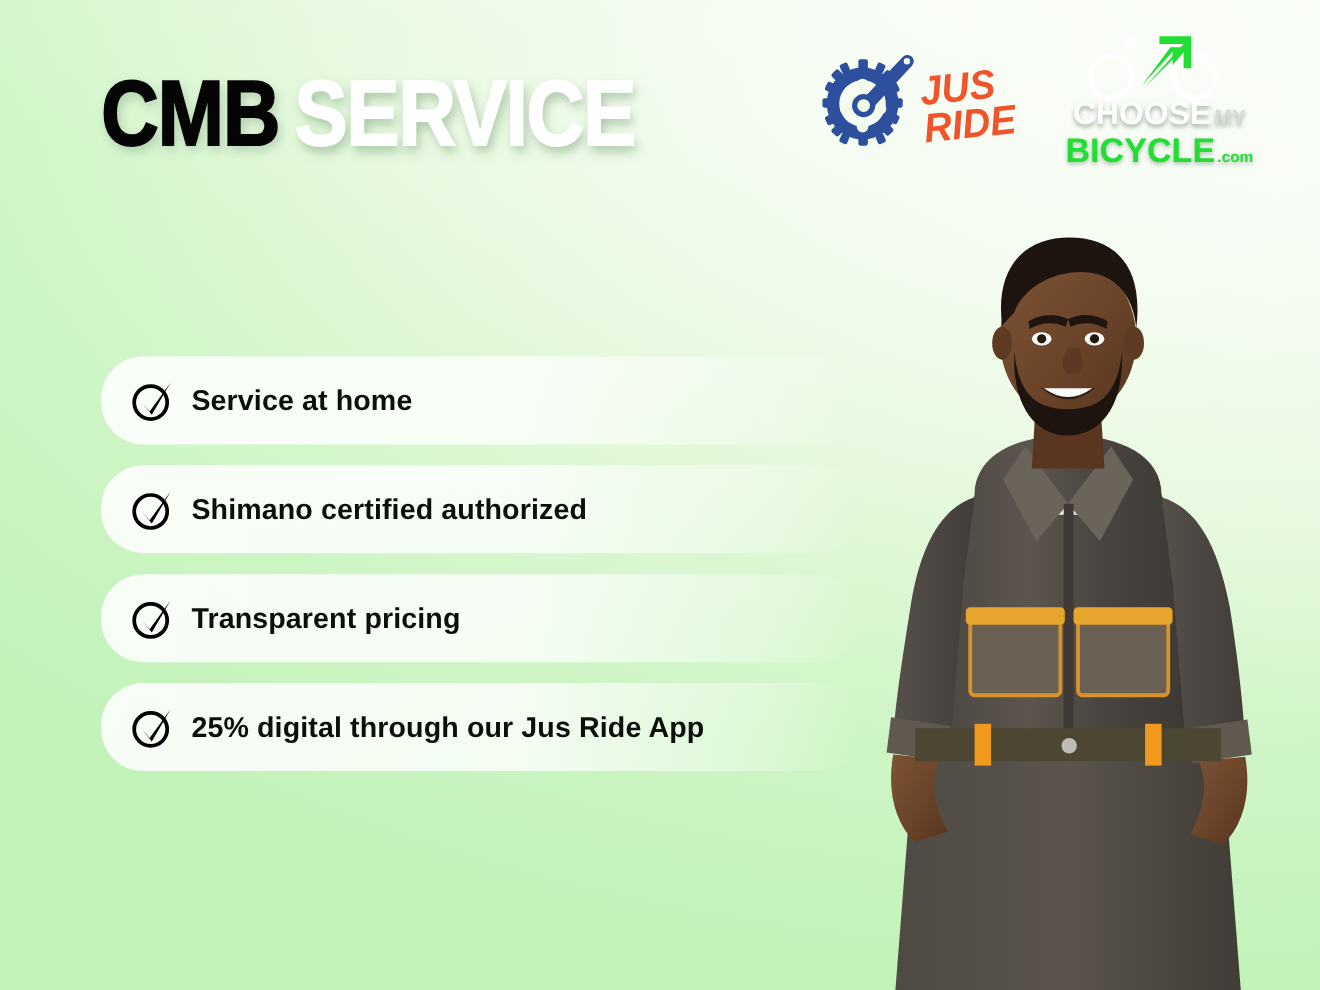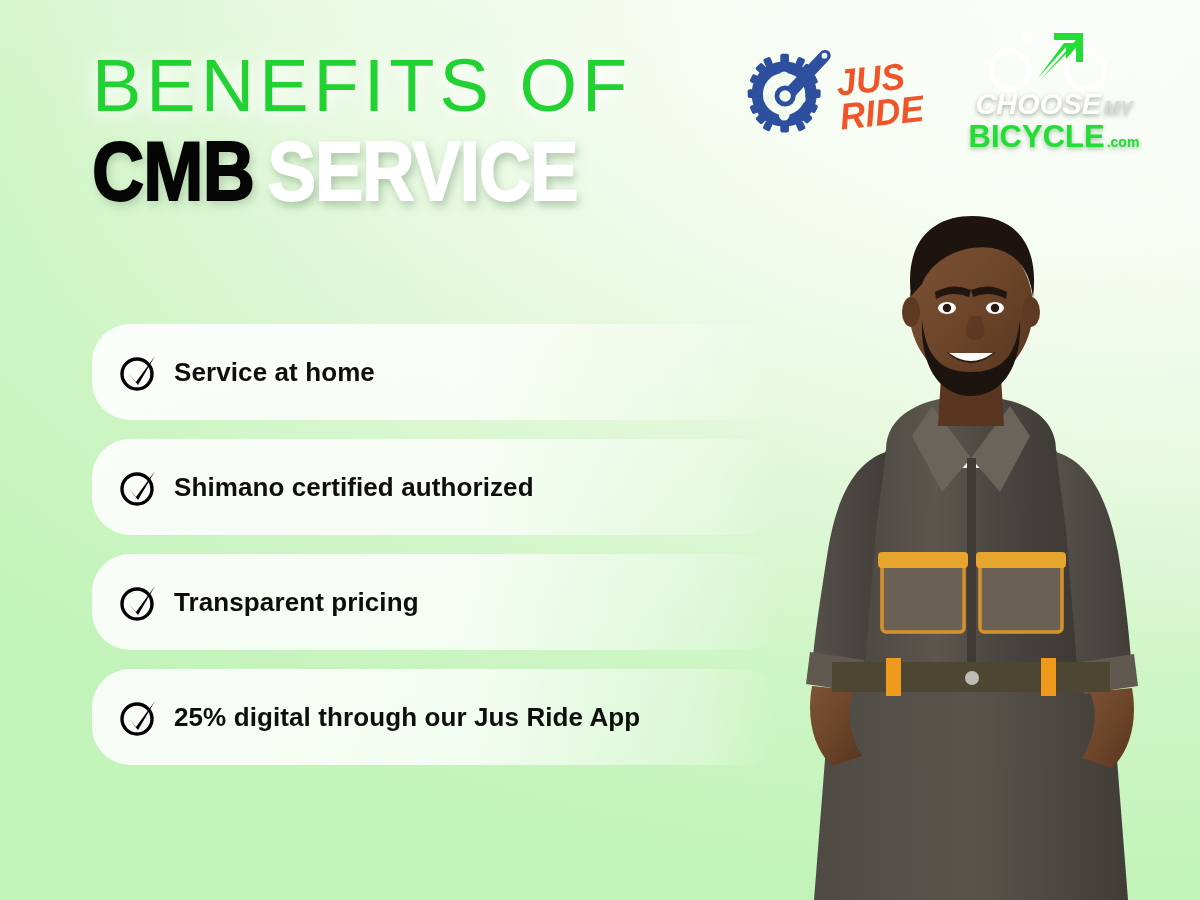--- a/index.html
+++ b/index.html
@@ -42,51 +42,50 @@
   .jr-ring{width:96px;height:100px;flex:0 0 96px;}
   .jr-word{margin-left:2px;transform:rotate(-6deg);line-height:.92;}
   .jr-word div{
     font-family:"Liberation Sans Narrow","Liberation Sans",sans-serif;
     font-weight:700;font-style:italic;font-size:37px;color:#f0542a;
     letter-spacing:0px;transform:scaleX(.95);transform-origin:left center;
   }
   .logo-cmb{position:relative;width:200px;height:132px;}
   .cmb-bike{position:absolute;left:26px;top:0;width:140px;height:62px;}
   .cmb-word{position:absolute;left:0;top:60px;width:200px;text-align:center;line-height:1.0;}
-  .cw1{font-style:italic;font-weight:700;font-size:29px;color:#ffffff;
+  .cw1{font-weight:700;font-size:29px;color:#ffffff;
        text-shadow:0 2px 4px rgba(90,120,90,.55);letter-spacing:0px;}
   .cw1 .my{font-size:19px;color:#d9dcd8;margin-left:3px;}
   .cw2{font-weight:700;font-size:31px;color:#22dd33;
        text-shadow:0 2px 4px rgba(90,130,90,.5);margin-top:2px;letter-spacing:0px;}
   .cw2 .dotcom{font-size:14px;margin-left:2px;}
 
   
   .benefits{position:absolute;left:92px;top:324px;width:690px;z-index:5;}
   .pill{
-    position:relative;height:96px;margin-bottom:19px;border-radius:38px;
+    position:relative;height:80px;margin-bottom:19px;border-radius:38px;
     display:flex;align-items:center;padding-left:26px;box-sizing:border-box;
     background:linear-gradient(90deg, rgba(255,255,255,.88) 0%, rgba(255,255,255,.80) 55%, rgba(255,255,255,.30) 88%, rgba(255,255,255,0) 100%);
   }
   .pill .chk{flex:0 0 40px;width:40px;height:40px;margin-right:16px;}
   .pill .label{
     font-size:26px;font-weight:700;color:#0d0f0d;white-space:nowrap;
     letter-spacing:.1px;
   }
 
   
   .tech{position:absolute;right:-6px;bottom:0;width:470px;height:700px;z-index:4;}
   .tech svg{display:block;width:100%;height:100%;}
 </style>
 </head>
 <body>
 
 <div class="poster">
 
   <div class="headline">
-    <div class="h-line1">BENEFITS OF</div>
     <div class="h-line2">
       <span class="h-cmb">CMB</span><span class="h-serv">SERVICE</span>
     </div>
   </div>
 
   <div class="logos">
 
     <div class="logo-jusride">
       <svg class="jr-ring" viewBox="0 0 100 104">
         <g fill="#2e4f9e">

